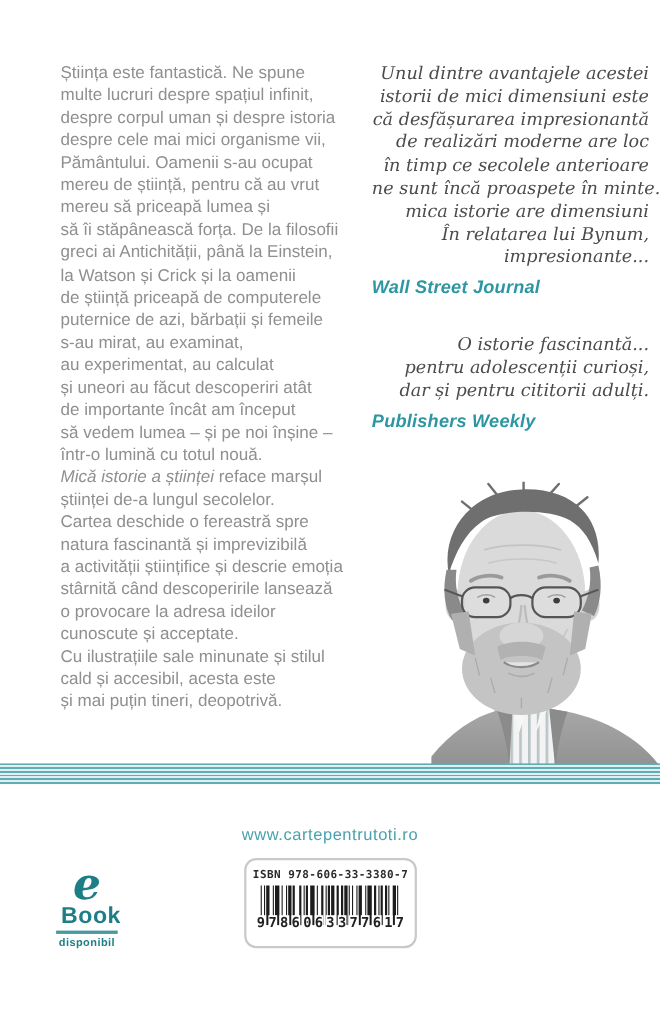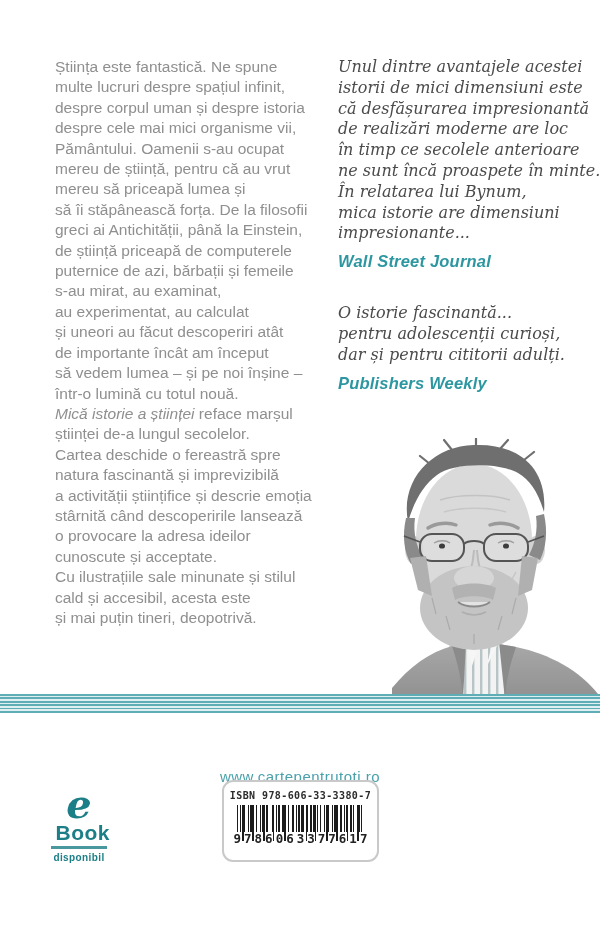--- a/index.html
+++ b/index.html
@@ -9,36 +9,36 @@
   
   .left-col{position:absolute;left:55px;top:57px;width:290px;
             font-size:15.5px;line-height:20.4px;color:#8f8f8f;}
   .left-col .bline{white-space:nowrap;}
   .left-col .it{font-style:italic;}
 
   
   .right-col{position:absolute;left:338px;top:57px;width:252px;}
   .q-lines{font-family:"DejaVu Serif",serif;font-style:italic;
            font-size:16px;line-height:20.8px;color:#4b4b4b;}
-  .q-lines .qline{white-space:nowrap;}
+  .q-lines .qline{white-space:nowrap;text-align:right;}
   .q-src{margin-top:8px;font-style:italic;font-weight:700;font-size:16.5px;
          color:#2d97a1;letter-spacing:.2px;}
   .quote + .quote{margin-top:32px;}
 
   
   .photo{position:absolute;top:438px;right:0;width:208px;height:262px;z-index:1;}
 
   
   .stripes{position:absolute;left:0;top:694px;width:600px;height:19px;z-index:2;
            background:repeating-linear-gradient(to bottom,
              #5fadb5 0px,#5fadb5 1.7px,#e0eff1 1.7px,#e0eff1 3.4px);}
 
   
   .website{position:absolute;top:751px;left:0;width:600px;text-align:center;
-           font-size:15px;color:#49a1ab;letter-spacing:.5px;margin-top:17px;}
+           font-size:15px;color:#49a1ab;letter-spacing:.5px;}
 
   
   .ebook{position:absolute;left:48px;top:786px;width:62px;text-align:center;color:#1c7e86;}
   .ebook .e{font-family:"DejaVu Serif",serif;font-style:italic;font-weight:700;
             font-size:40px;line-height:36px;}
   .ebook .book{font-weight:700;font-size:21px;line-height:22px;letter-spacing:.5px;text-align:right;}
   .ebook .rule{height:2.5px;background:#1c7e86;opacity:.8;margin:2px 3px 3px;}
   .ebook .disp{font-weight:700;font-size:10px;line-height:11px;letter-spacing:.4px;}
 
   
@@ -61,20 +61,21 @@
   <div class="left-col">
       <div class="bline">Știința este fantastică. Ne spune</div>
       <div class="bline">multe lucruri despre spațiul infinit,</div>
       <div class="bline">despre corpul uman și despre istoria</div>
       <div class="bline">despre cele mai mici organisme vii,</div>
       <div class="bline">Pământului. Oamenii s-au ocupat</div>
       <div class="bline">mereu de știință, pentru că au vrut</div>
       <div class="bline">mereu să priceapă lumea și</div>
       <div class="bline">să îi stăpânească forța. De la filosofii</div>
       <div class="bline">greci ai Antichității, până la Einstein,</div>
+      <div class="bline">la Watson și Crick și la oamenii</div>
       <div class="bline">de știință priceapă de computerele</div>
       <div class="bline">puternice de azi, bărbații și femeile</div>
       <div class="bline">s-au mirat, au examinat,</div>
       <div class="bline">au experimentat, au calculat</div>
       <div class="bline">și uneori au făcut descoperiri atât</div>
       <div class="bline">de importante încât am început</div>
       <div class="bline">să vedem lumea – și pe noi înșine –</div>
       <div class="bline">într-o lumină cu totul nouă.</div>
       <div class="bline"><span class="it">Mică istorie a științei</span> reface marșul</div>
       <div class="bline">științei de-a lungul secolelor.</div>
@@ -91,22 +92,22 @@
 
   <div class="right-col">
     <div class="quote">
       <div class="q-lines">
           <div class="qline">Unul dintre avantajele acestei</div>
           <div class="qline">istorii de mici dimensiuni este</div>
           <div class="qline">că desfășurarea impresionantă</div>
           <div class="qline">de realizări moderne are loc</div>
           <div class="qline">în timp ce secolele anterioare</div>
           <div class="qline">ne sunt încă proaspete în minte.</div>
+          <div class="qline">mica istorie are dimensiuni</div>
           <div class="qline">În relatarea lui Bynum,</div>
-          <div class="qline">mica istorie are dimensiuni</div>
           <div class="qline">impresionante...</div>
         </div>
       <div class="q-src">Wall Street Journal</div>
     </div>
     <div class="quote">
       <div class="q-lines">
           <div class="qline">O istorie fascinantă...</div>
           <div class="qline">pentru adolescenții curioși,</div>
           <div class="qline">dar și pentru cititorii adulți.</div>
         </div>

